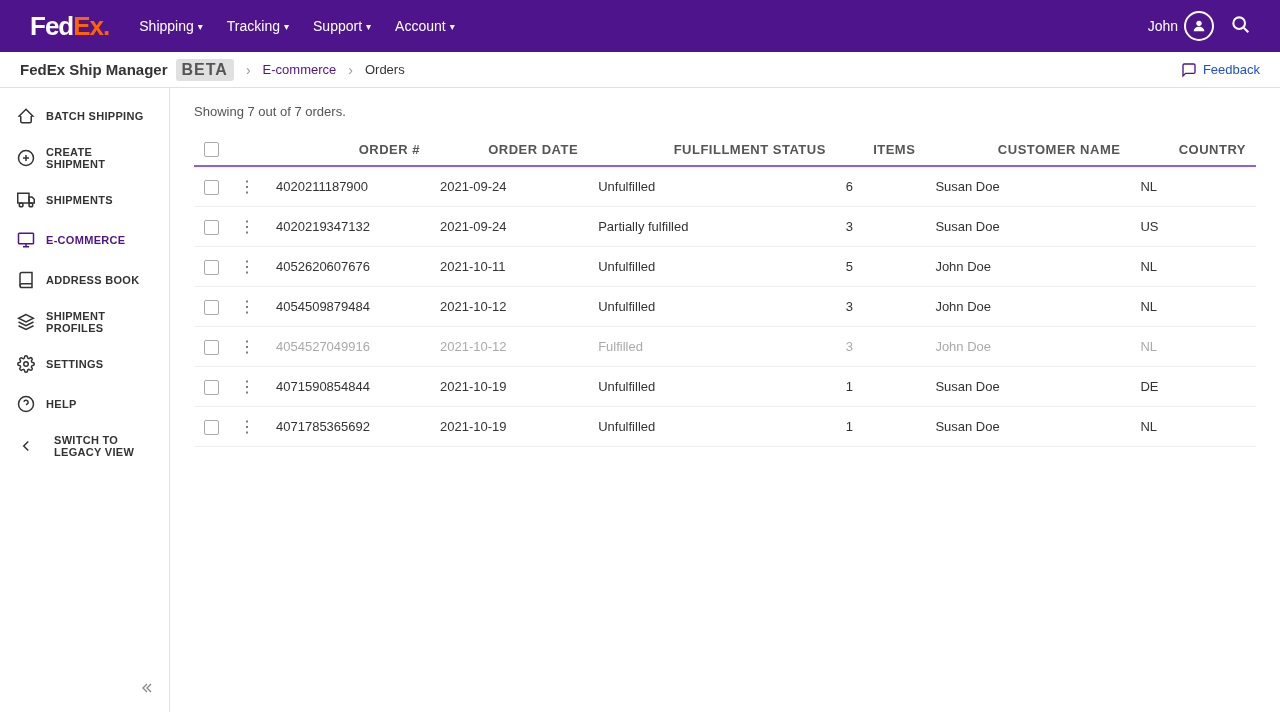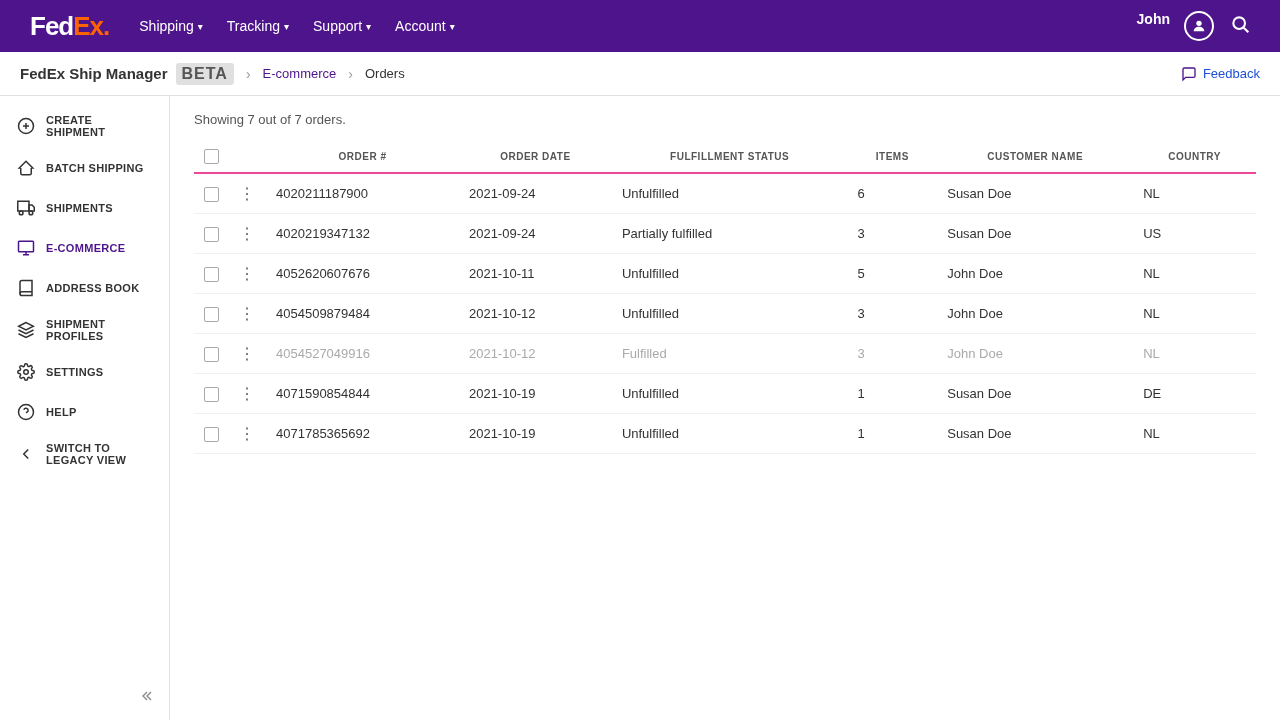--- a/index.html
+++ b/index.html
@@ -29,41 +29,41 @@
       gap: 4px;
       text-decoration: none;
     }
     .chevron-down { font-size: 10px; }
     .top-nav-right { display: flex; align-items: center; gap: 16px; }
     .user-btn {
       color: #fff;
       font-size: 14px;
       cursor: pointer;
       display: flex;
-      gap: 14px;
-      font-weight: bold;
+      align-items: center;
+      gap: 6px;
     }
     .user-icon {
       width: 30px; height: 30px;
       border: 2px solid #fff;
       border-radius: 50%;
       display: flex; align-items: center; justify-content: center;
       font-size: 16px;
     }
     .search-icon-btn {
       color: #fff;
       font-size: 18px;
       cursor: pointer;
       background: none;
       border: none;
     }
 
     
     .subheader {
-      height: 44px;
+      height: 36px;
       background: #fff;
       border-bottom: 1px solid #e0e0e0;
       display: flex;
       align-items: center;
       padding: 0 20px;
       justify-content: space-between;
     }
     .subheader-left { display: flex; align-items: center; gap: 8px; }
     .app-name { font-size: 15px; font-weight: 700; color: #333; }
     .beta-badge {
@@ -121,27 +121,27 @@
       color: #666;
     }
 
     
     .main-content { flex: 1; padding: 16px 24px; background: #fff; }
     .showing-text { font-size: 13px; color: #555; margin-bottom: 14px; }
 
     
     .orders-table { width: 100%; border-collapse: collapse; }
     .orders-table th {
-      text-align: center;
-      font-size: 10px;
+      text-align: right;
+      font-size: 13px;
       font-weight: 700;
       color: #555;
       letter-spacing: 0.5px;
       padding: 8px 10px;
-      border-bottom: 2px solid #ec4899;
+      border-bottom: 2px solid #8b5cf6;
       text-transform: uppercase;
     }
     .orders-table td {
       padding: 10px 10px;
       border-bottom: 1px solid #f0f0f0;
       font-size: 13px;
       color: #333;
       vertical-align: middle;
     }
     .orders-table tr.fulfilled-row td { color: #aaa; }
@@ -209,35 +209,35 @@
     <span>Feedback</span>
   </button>
 </div>
 
 <div class="layout">
 
   <aside class="sidebar">
     <div class="sidebar-item">
       <div class="sidebar-icon">
         <svg width="18" height="18" viewBox="0 0 24 24" fill="none" stroke="#333" stroke-width="2">
+            <path d="M5 12H3l9-9 9 9h-2"></path>
+            <path d="M5 12v7a2 2 0 002 2h10a2 2 0 002-2v-7"></path>
+          </svg>
+      </div>
+      <span class="sidebar-label" style="font-size:11px; font-weight:700;">BATCH SHIPPING</span>
+    </div>
+    <div class="sidebar-item">
+      <div class="sidebar-icon">
+        <svg width="18" height="18" viewBox="0 0 24 24" fill="none" stroke="#333" stroke-width="2">
             <circle cx="12" cy="12" r="10"></circle>
             <line x1="12" y1="8" x2="12" y2="16"></line>
             <line x1="8" y1="12" x2="16" y2="12"></line>
           </svg>
       </div>
       <span class="sidebar-label" style="font-size:11px; font-weight:700;">CREATE SHIPMENT</span>
-    </div>
-    <div class="sidebar-item">
-      <div class="sidebar-icon">
-        <svg width="18" height="18" viewBox="0 0 24 24" fill="none" stroke="#333" stroke-width="2">
-            <path d="M5 12H3l9-9 9 9h-2"></path>
-            <path d="M5 12v7a2 2 0 002 2h10a2 2 0 002-2v-7"></path>
-          </svg>
-      </div>
-      <span class="sidebar-label" style="font-size:11px; font-weight:700;">BATCH SHIPPING</span>
     </div>
     <div class="sidebar-item">
       <div class="sidebar-icon">
         <svg width="18" height="18" viewBox="0 0 24 24" fill="none" stroke="#333" stroke-width="2">
             <rect x="1" y="3" width="15" height="13"></rect>
             <path d="M16 8h4l3 3v5h-7V8z"></path>
             <circle cx="5.5" cy="18.5" r="2.5"></circle>
             <circle cx="18.5" cy="18.5" r="2.5"></circle>
           </svg>
       </div>
@@ -290,21 +290,21 @@
           </svg>
       </div>
       <span class="sidebar-label" style="font-size:11px; font-weight:700;">HELP</span>
     </div>
     <div class="sidebar-item">
       <div class="sidebar-icon">
         <svg width="18" height="18" viewBox="0 0 24 24" fill="none" stroke="#333" stroke-width="2">
             <polyline points="15 18 9 12 15 6"></polyline>
           </svg>
       </div>
-      <span class="sidebar-label" style="font-size:11px; font-weight:700;">SWITCH TO LEGACY VIEW</span>
+      <span class="sidebar-label" style="font-size:11px; font-weight:700;margin-left:8px;">SWITCH TO LEGACY VIEW</span>
     </div>
     <div style="flex:1;"></div>
     <div class="collapse-btn">
       <svg width="16" height="16" viewBox="0 0 24 24" fill="none" stroke="#888" stroke-width="2">
           <polyline points="15 18 9 12 15 6"></polyline>
           <polyline points="9 18 3 12 9 6"></polyline>
         </svg>
     </div>
   </aside>
 

